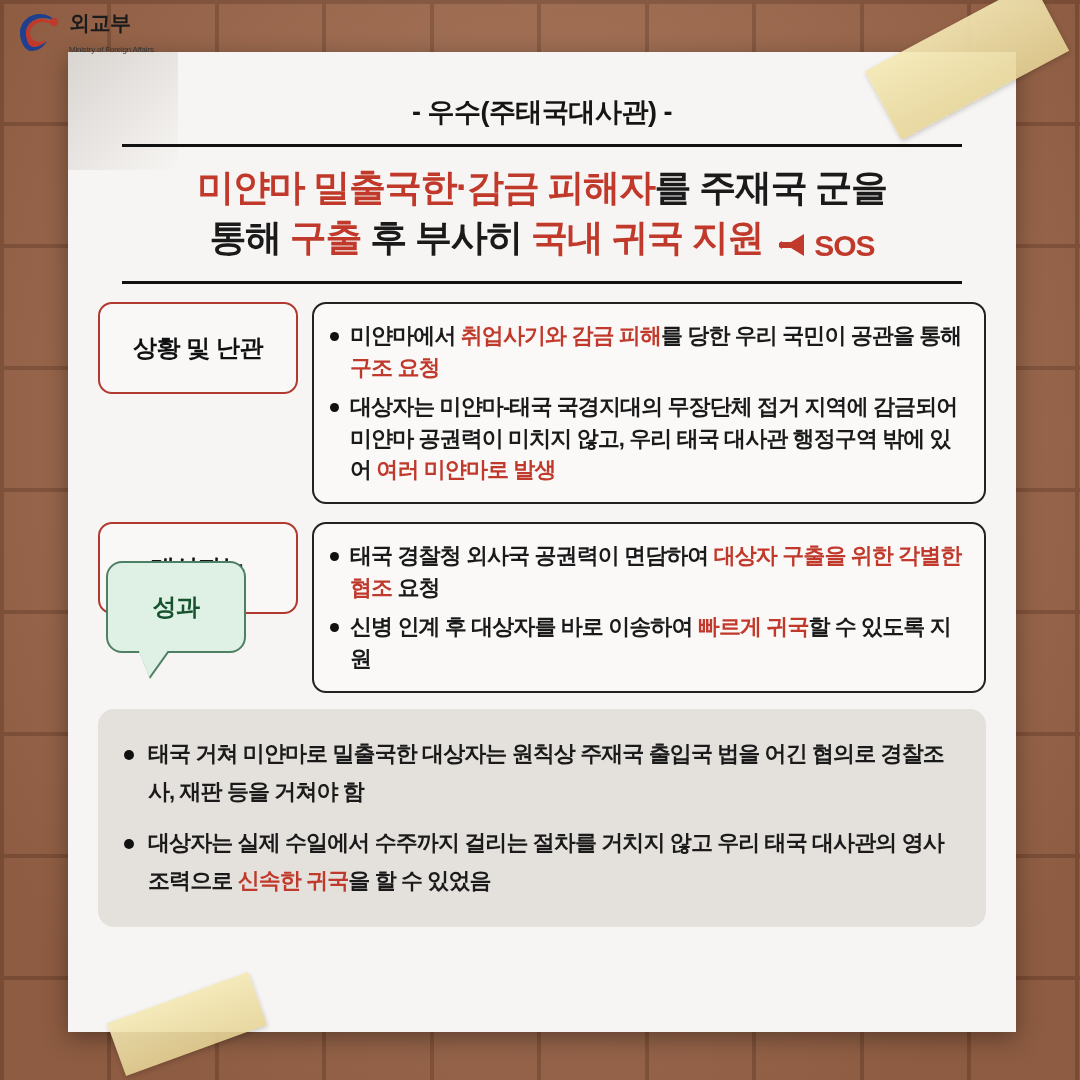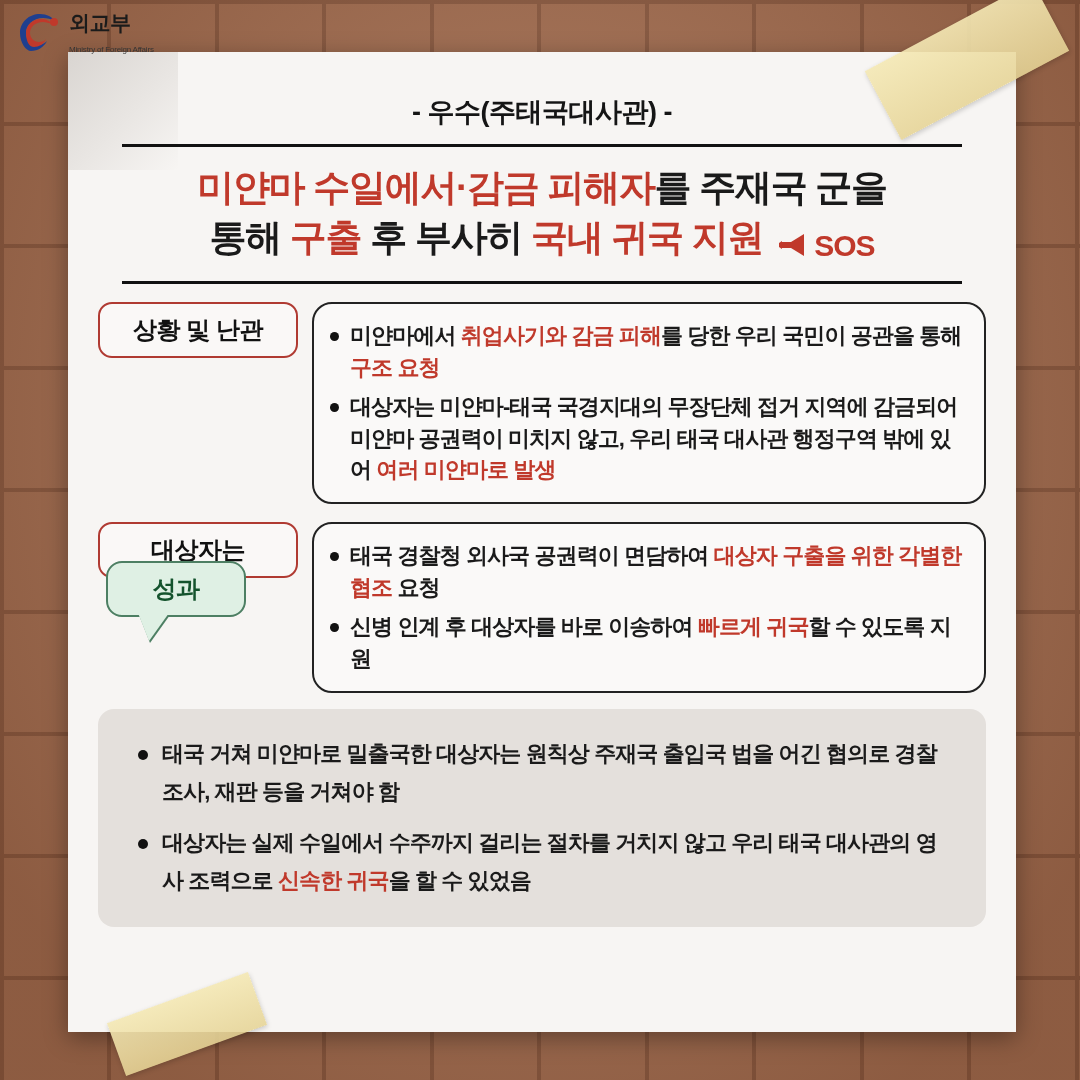--- a/index.html
+++ b/index.html
@@ -179,21 +179,21 @@
     margin-right: 14px;
     box-sizing: border-box;
     border: 2.5px solid #b03a32;
     border-radius: 14px;
     background: #faf8f7;
     text-align: center;
     font-size: 24px;
     font-weight: bold;
     color: #111;
     letter-spacing: -0.5px;
-    padding: 10px 4px;
+    padding: 28px 4px;
   }
   .tag.green {
     border-color: #4d7f63;
     background: #dff0e4;
     width: 140px;
     border-radius: 16px;
     position: relative;
     color: #14532d;
   }
   .tag.green .tail {
@@ -204,21 +204,21 @@
     height: 0;
     border-left: 11px solid transparent;
     border-right: 20px solid transparent;
     border-top: 28px solid #dff0e4;
     filter: drop-shadow(1px 2px 0 #4d7f63);
   }
 
   .box {
     flex: 1 1 auto;
     border: 2.5px solid #222;
-    border-radius: 20px;
+    border-radius: 14px;
     background: #faf9f8;
     padding: 16px 18px 16px 14px;
     box-sizing: border-box;
   }
   .box ul {
     margin: 0;
     padding: 0 0 0 22px;
     list-style: none;
   }
   .box li {
@@ -241,21 +241,21 @@
     background: #111;
     border-radius: 50%;
   }
   .hl { color: #c0392b; }
 
   
   #outcome {
     margin: 16px 4px 0 4px;
     background: #e4e0dc;
     border-radius: 16px;
-    padding: 26px 30px 26px 38px;
+    padding: 26px 30px 26px 24px;
     box-sizing: border-box;
   }
   #outcome ul {
     margin: 0;
     padding: 0 0 0 26px;
     list-style: none;
   }
   #outcome li {
     position: relative;
     font-size: 22px;
@@ -301,21 +301,21 @@
     <div class="en">Ministry of Foreign Affairs</div>
   </span>
 </div>
 
 <div id="content">
 
   <div id="award-label">- 우수(주태국대사관) -</div>
   <div class="rule"></div>
 
   <div id="headline">
-    <span class="hl">미얀마 수일에서·감금 피해자</span><span>를 주재국 군을</span><br>
+    <span class="hl">미얀마 밀출국한·감금 피해자</span><span>를 주재국 군을</span><br>
     <span>통해 </span><span class="hl">구출</span><span> 후 부사히 </span><span class="hl">국내 귀국 지원</span>
     <span id="sos">
       <svg width="36" height="30" viewBox="0 0 36 30" style="vertical-align:-4px">
         <path d="M4 12 L13 12 L26 4 L26 26 L13 18 L4 18 Z" fill="#c0392b"></path>
         <path d="M1 13 L4 11 L4 19 L1 17 Z" fill="#c0392b"></path>
       </svg><span class="sostext">SOS</span>
     </span>
   </div>
 
   <div class="rule bottom"></div>

